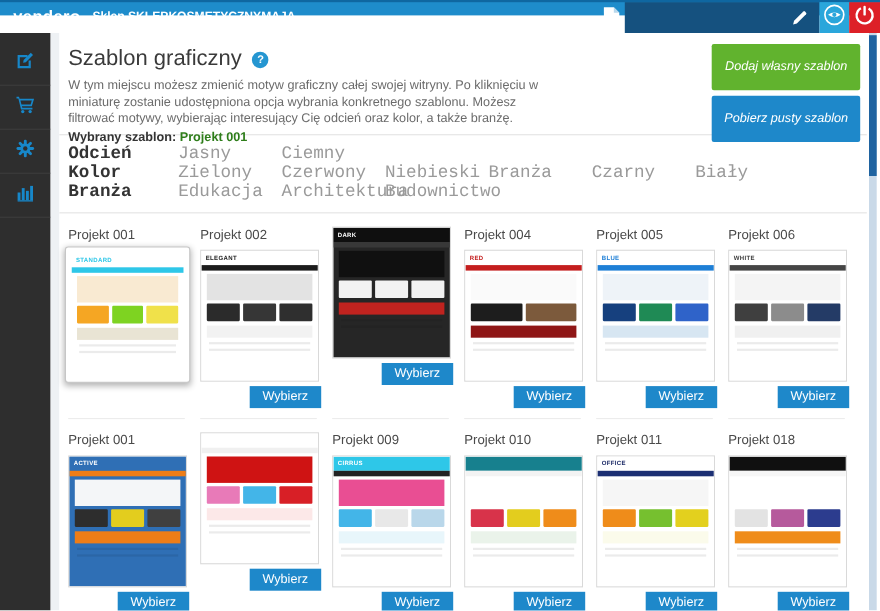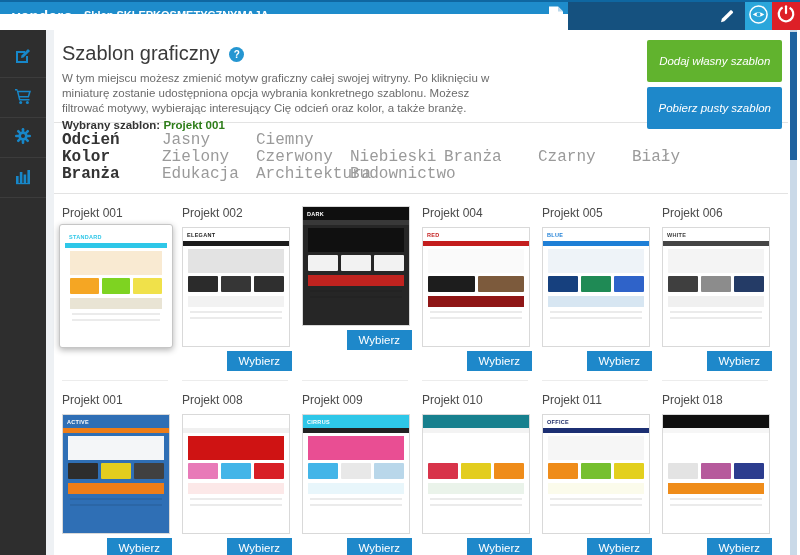--- a/index.html
+++ b/index.html
@@ -373,21 +373,20 @@
               <i></i>
             </div>
       </div>
     </div>
     <div class="btn-row">
       <span class="select-button">Wybierz</span>
     </div>
   </div>
 
   <div class="card">
-    <div class="card-name">Projekt 008</div>
     <div class="thumb">
       <div class="mock" style="--bg: #ffffff; --head: #ffffff; --logoc: #d81f26; --nav: #f0f0f0; --hero: #cf1313; --extra: #fce8e8;">
         <div class="m-head">
               <span class="m-logo"></span>
             </div>
         <div class="m-nav"></div>
         <div class="m-hero"></div>
         <div class="m-prods">
               <i style="background: rgb(232, 122, 184);"></i>
               <i style="background: rgb(67, 181, 232);"></i>

